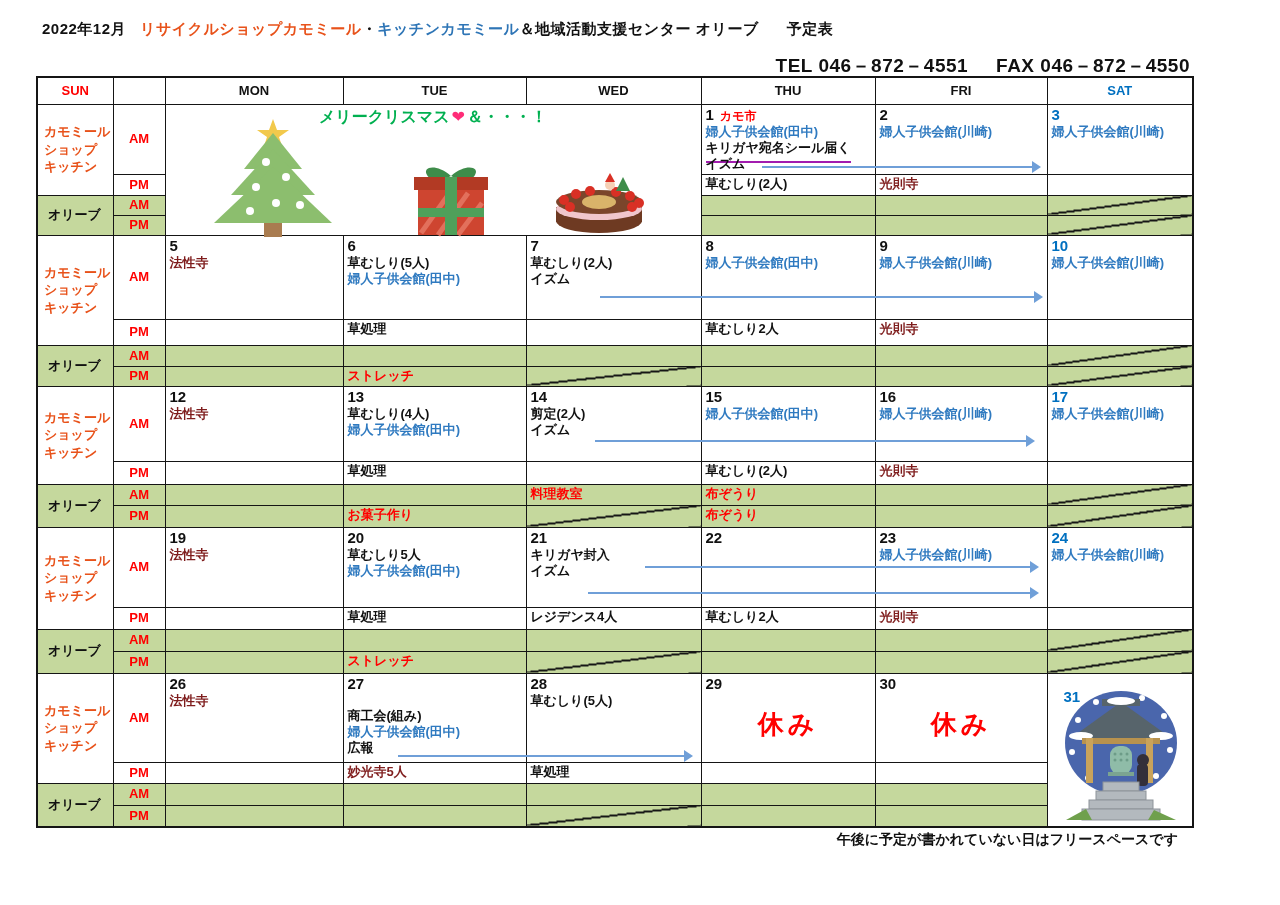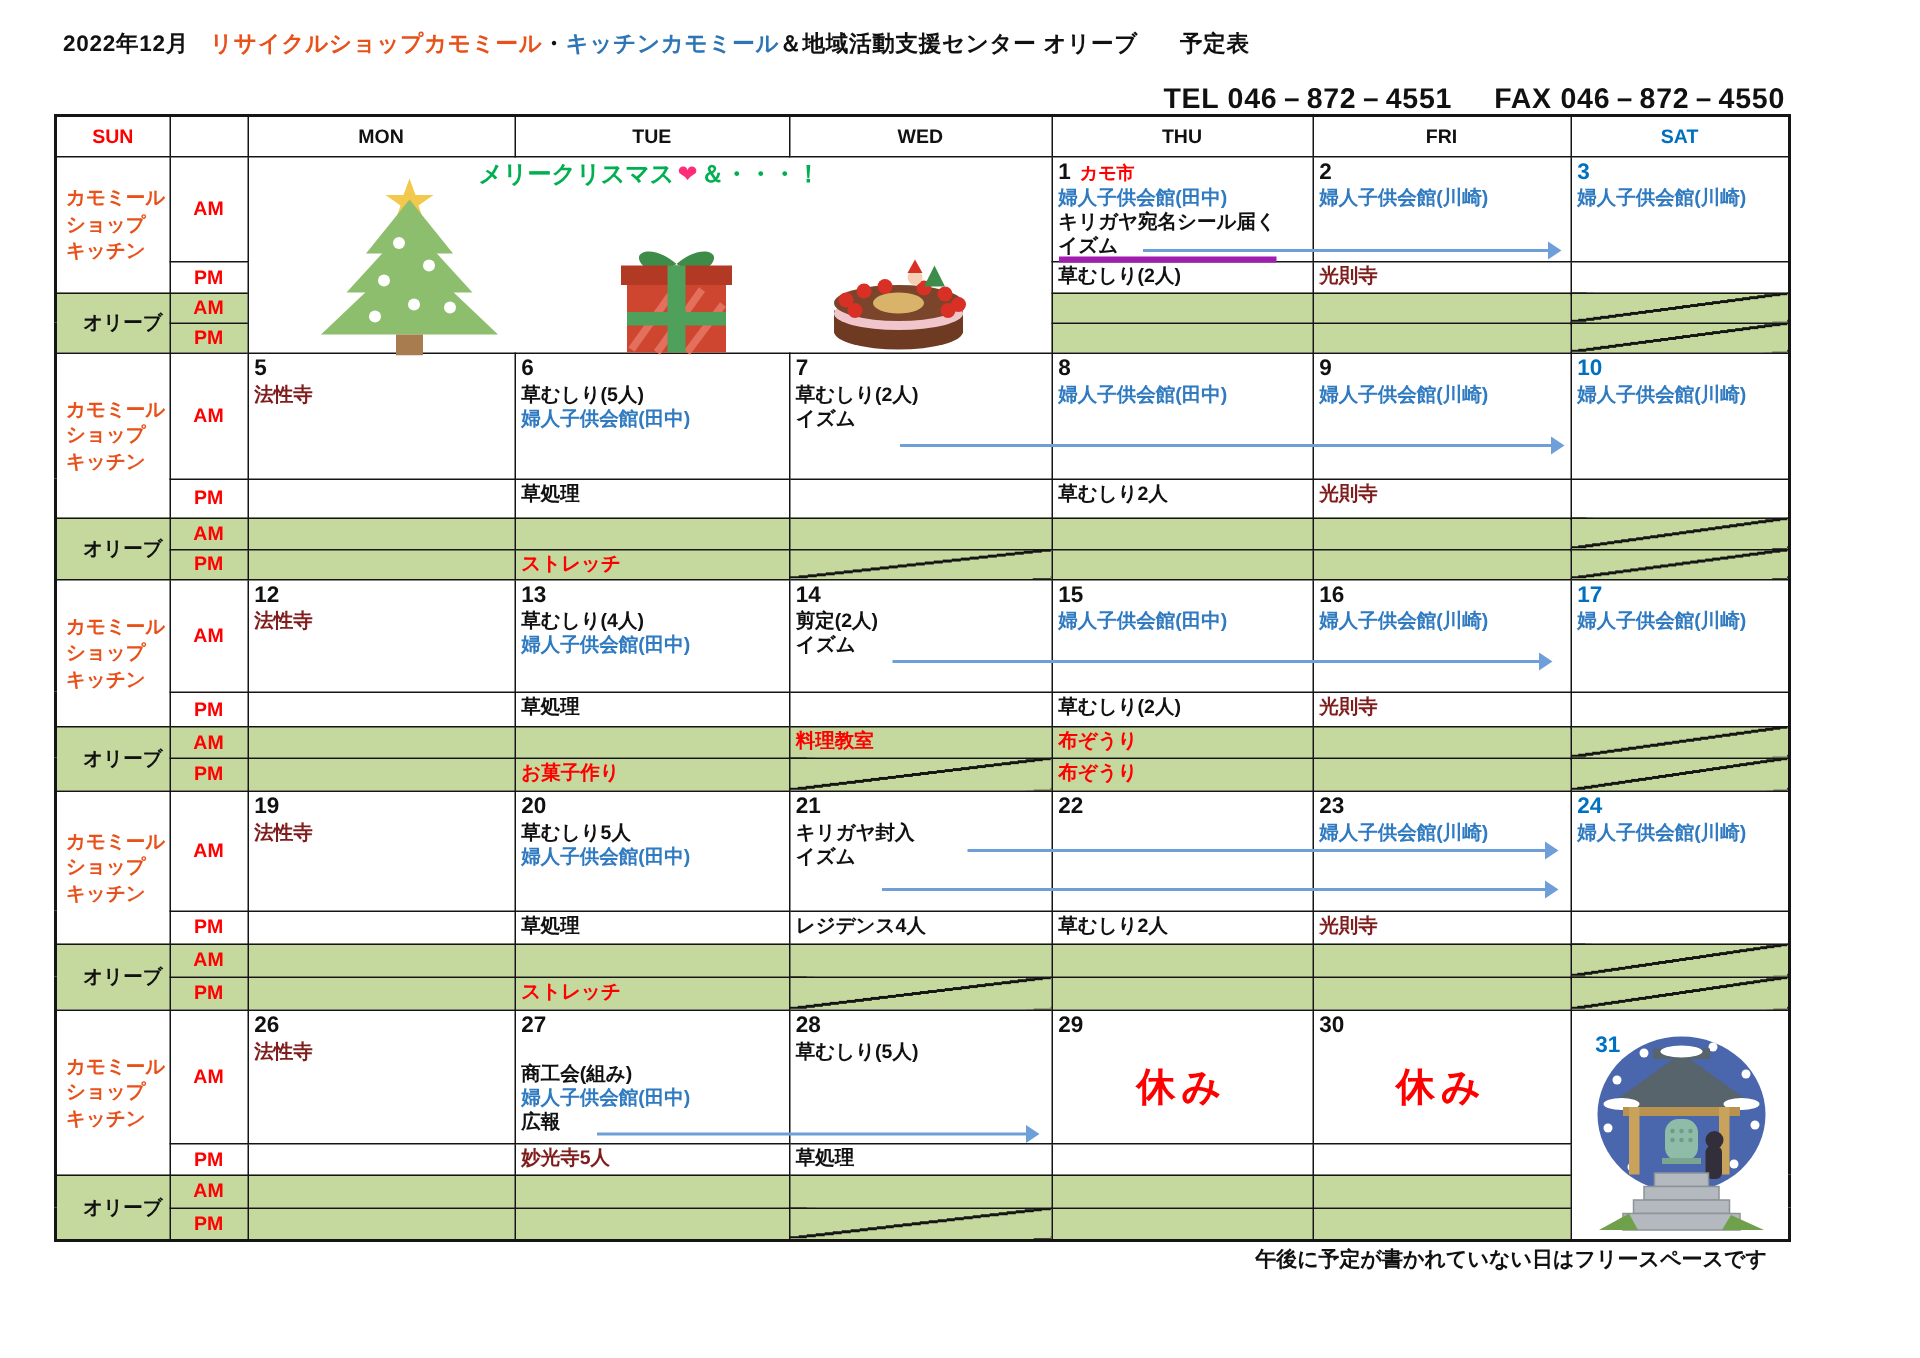--- a/index.html
+++ b/index.html
@@ -20,28 +20,28 @@
   table.cal{position:absolute;left:36px;top:76px;border-collapse:collapse;table-layout:fixed;
             width:1156px;border:2px solid #151515;}
   td{border:1px solid #151515;vertical-align:top;padding:1px 4px;font-size:13px;line-height:1.22;
      overflow:visible;font-weight:bold;}
   tr.hdr td{text-align:center;vertical-align:middle;font-size:13px;padding:2px;}
   .hd-sun{color:#ff0000;} .hd-sat{color:#0070c0;}
   .g{background:#c5d89d;}
   .diag{background-image:linear-gradient(to bottom right,transparent calc(50% - 1px),
         #151515 calc(50% - 1px),#151515 calc(50% + 1px),transparent calc(50% + 1px));}
   .wk-label{color:#e8521a;text-align:left;padding-left:6px;vertical-align:middle;font-size:13px;line-height:1.35;}
-  .olive-label{color:#111;vertical-align:middle;padding-left:10px;font-size:13px;text-align:right;}
+  .olive-label{color:#111;vertical-align:middle;padding-left:10px;font-size:13px;}
   .ampm{color:#ff0000;text-align:center;vertical-align:middle;font-size:13px;}
   .date{font-size:15px;display:inline-block;margin-right:6px;}
   .sat-d{color:#0070c0;}
   .badge{color:#ff0000;font-size:12px;}
   .ln{display:block;white-space:nowrap;}
   .t-blue{color:#2f7ac0;} .t-purple{color:#7f1d1d;} .t-red{color:#ff0000;}
-  .ul{border-bottom:4px solid #a21caf;padding-bottom:16px;}
+  .ul{border-bottom:2px solid #a21caf;padding-bottom:6px;}
   .closed{display:block;text-align:center;color:#ff0000;font-size:26px;letter-spacing:4px;margin-top:16px;}
   .spacer{height:15px;}
 
   
   .xmas{position:relative;padding:0;}
   .xmas-msg{position:absolute;top:2px;left:0;width:100%;text-align:center;font-size:16px;color:#00b050;}
   .xmas-msg .heart{color:#ff2d78;margin:0 2px;}
   .xmas svg{position:absolute;}
   .svg-tree{left:40px;top:12px;}
   .svg-gift{left:240px;top:58px;}

